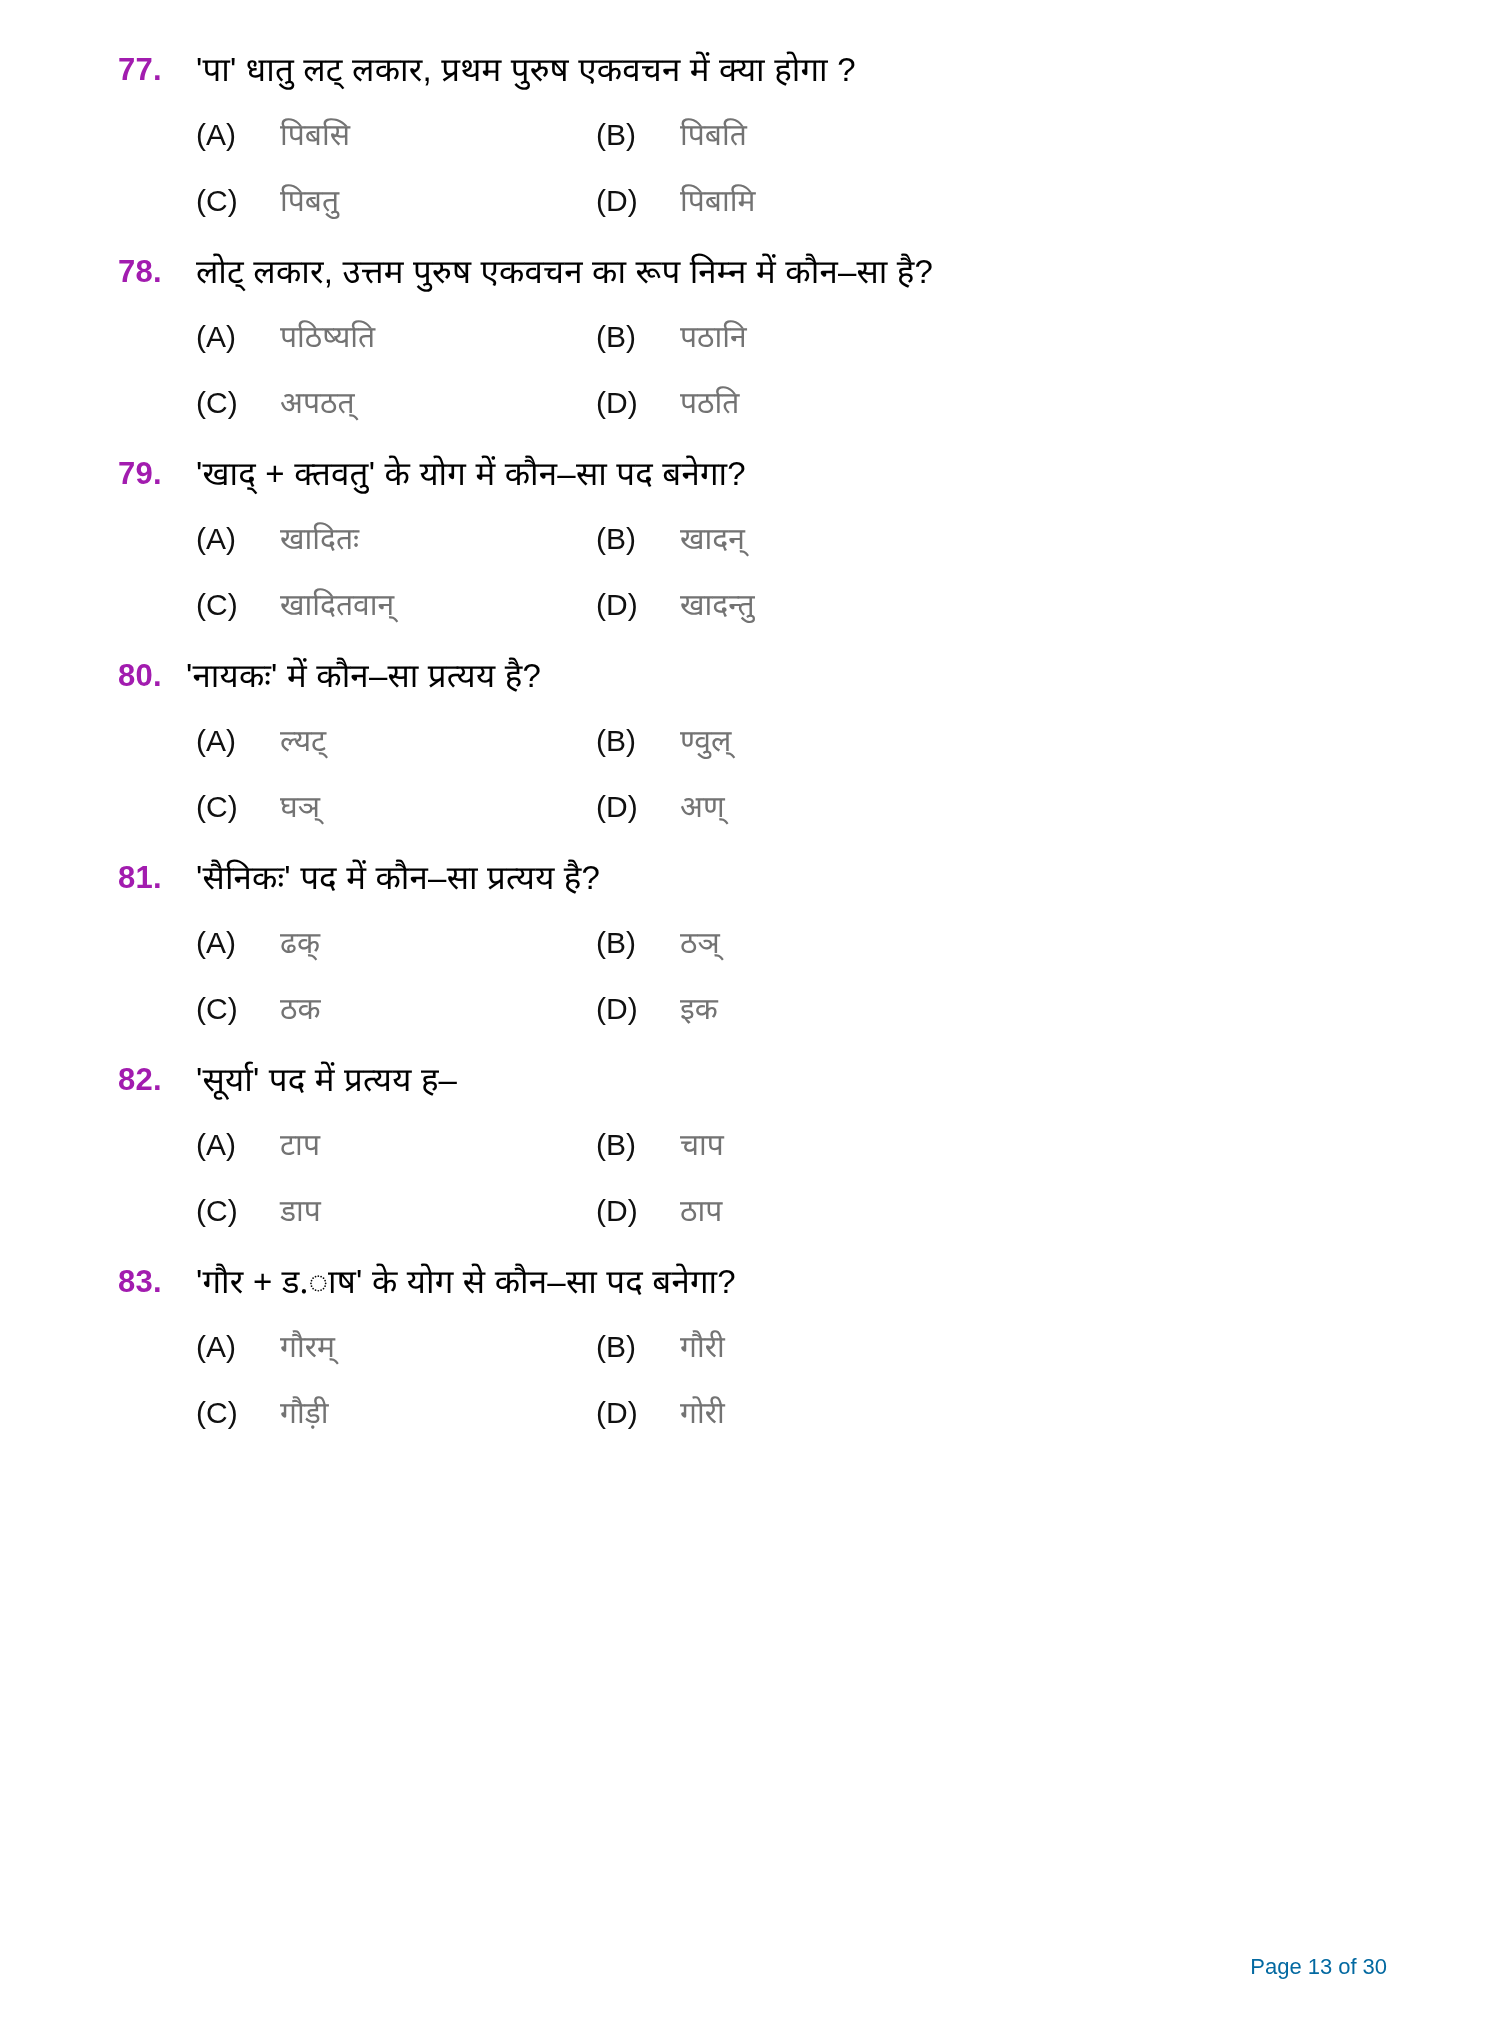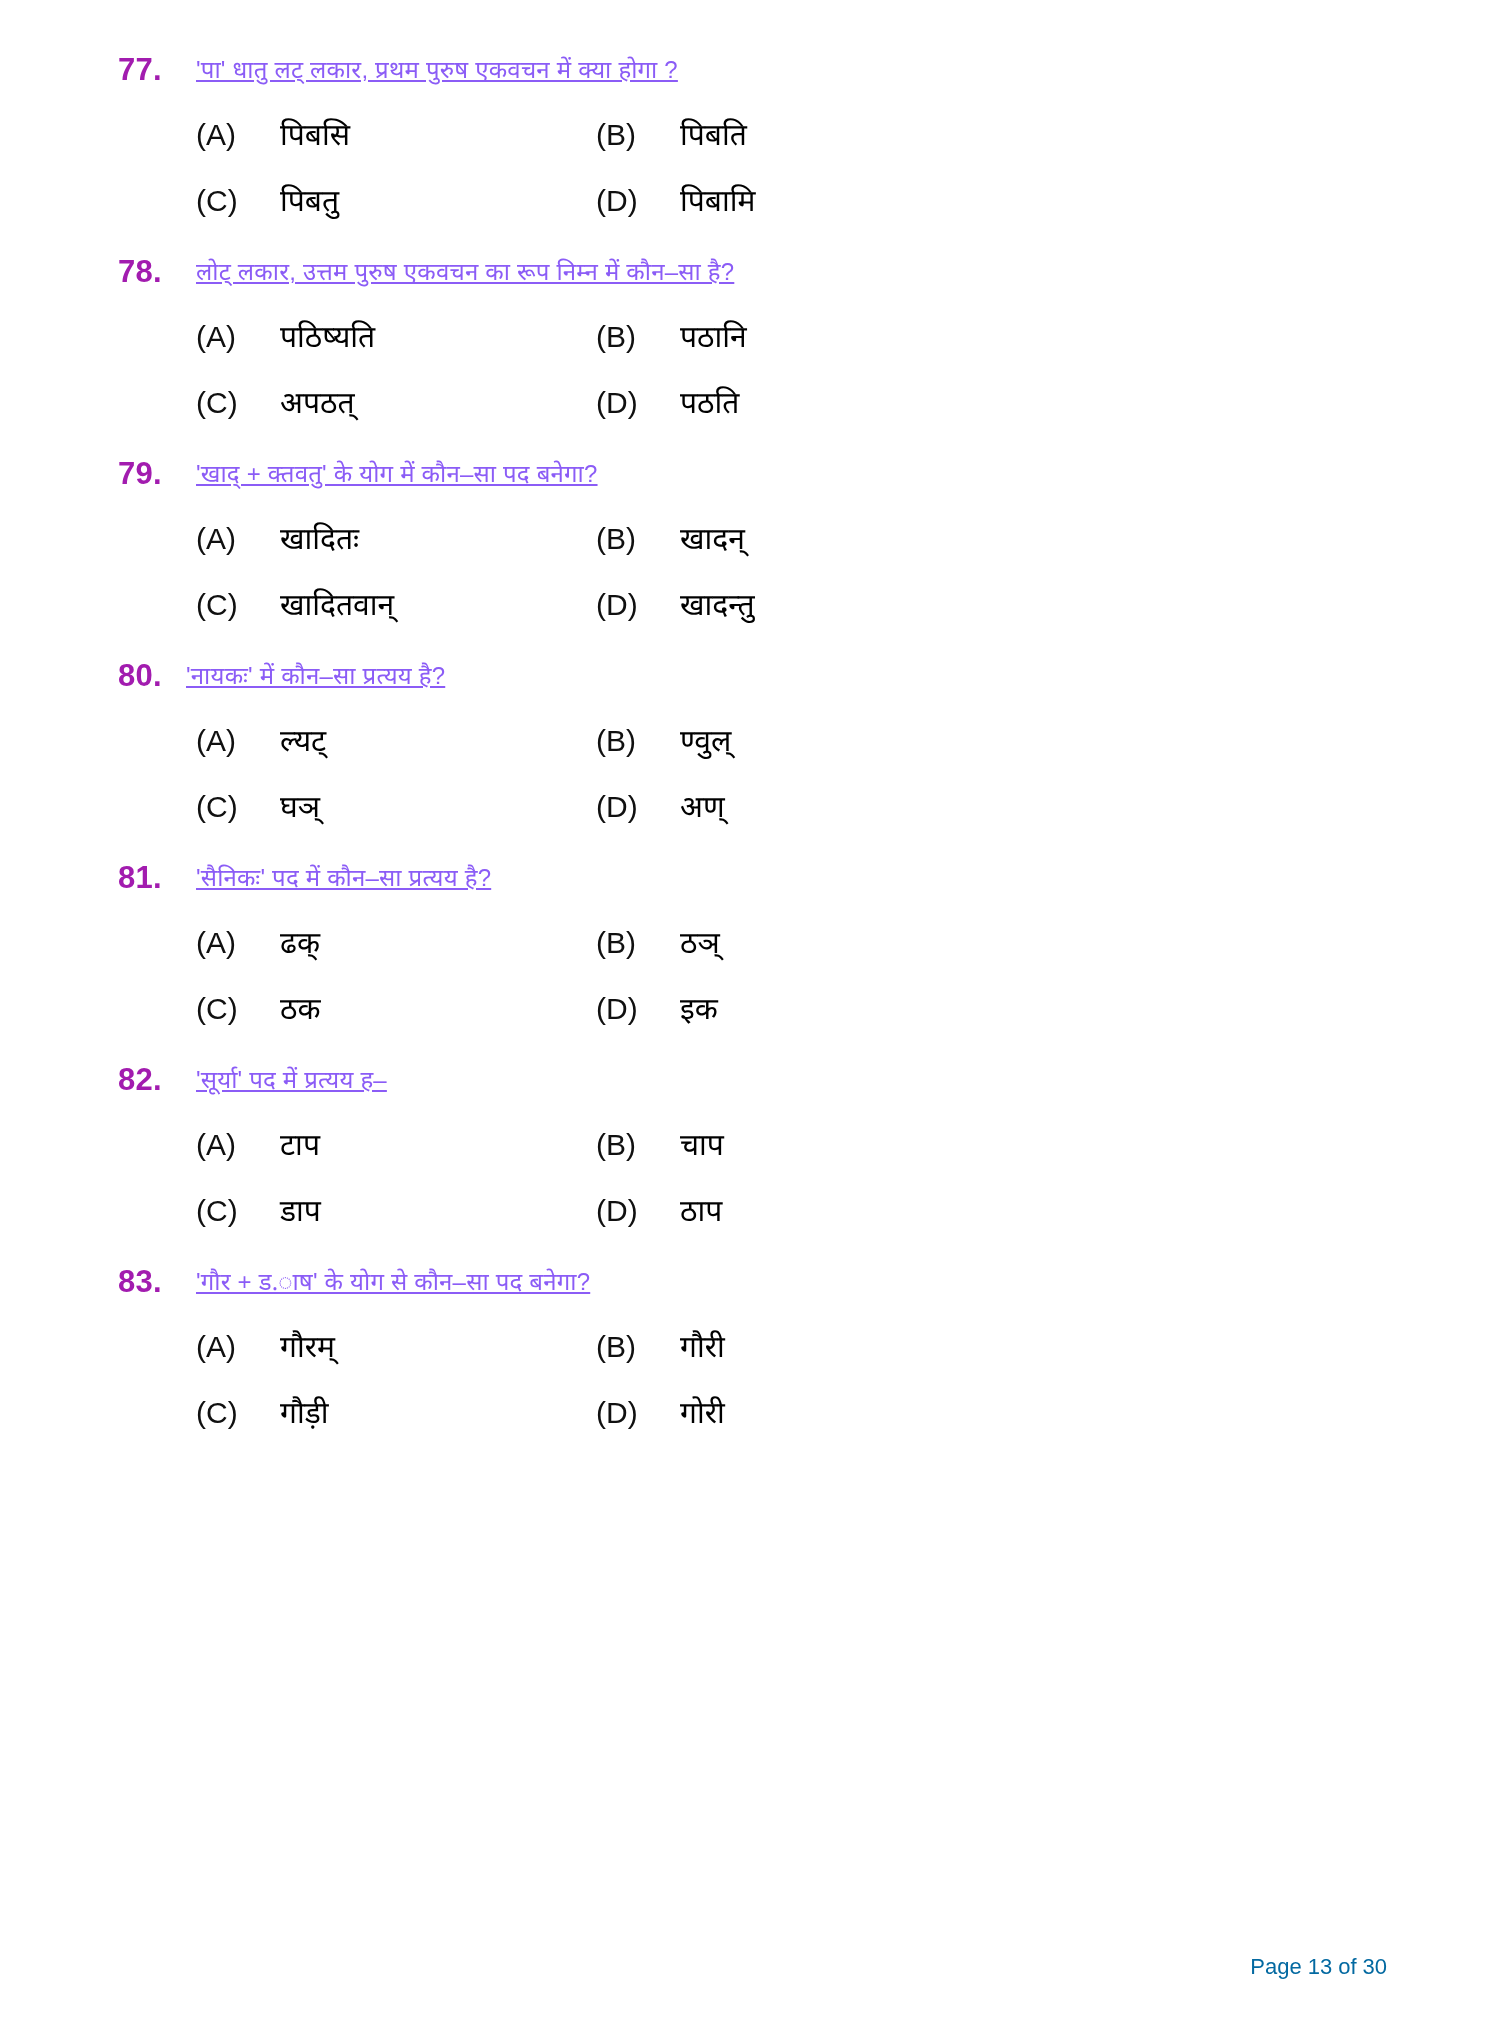--- a/index.html
+++ b/index.html
@@ -49,26 +49,25 @@
     line-height: 56px;
     color: #a21caf;
     letter-spacing: 0.3px;
   }
   .q-num.narrow {
     width: 68px;
   }
   .q-text {
     flex: 1 1 auto;
     font-family: "Liberation Sans", sans-serif;
-    font-size: 24px;
+    font-size: 33px;
     line-height: 56px;
-    color: #8b5cf6;
+    color: #000000;
     letter-spacing: 0.2px;
     white-space: nowrap;
-    text-decoration: underline;
   }
 
   
   .options {
     margin-left: 78px;
   }
   .opt-row {
     display: flex;
     align-items: flex-start;
   }
@@ -85,21 +84,21 @@
     font-family: "Liberation Sans", sans-serif;
     font-size: 30px;
     line-height: 66px;
     color: #101010;
   }
   .opt-value {
     flex: 1 1 auto;
     font-family: "Liberation Sans", sans-serif;
     font-size: 30px;
     line-height: 66px;
-    color: #000000;
+    color: #737373;
     white-space: nowrap;
   }
 
   
   .footer {
     position: absolute;
     right: 118px;
     bottom: 54px;
     font-family: "Liberation Sans", sans-serif;
     font-size: 22px;

